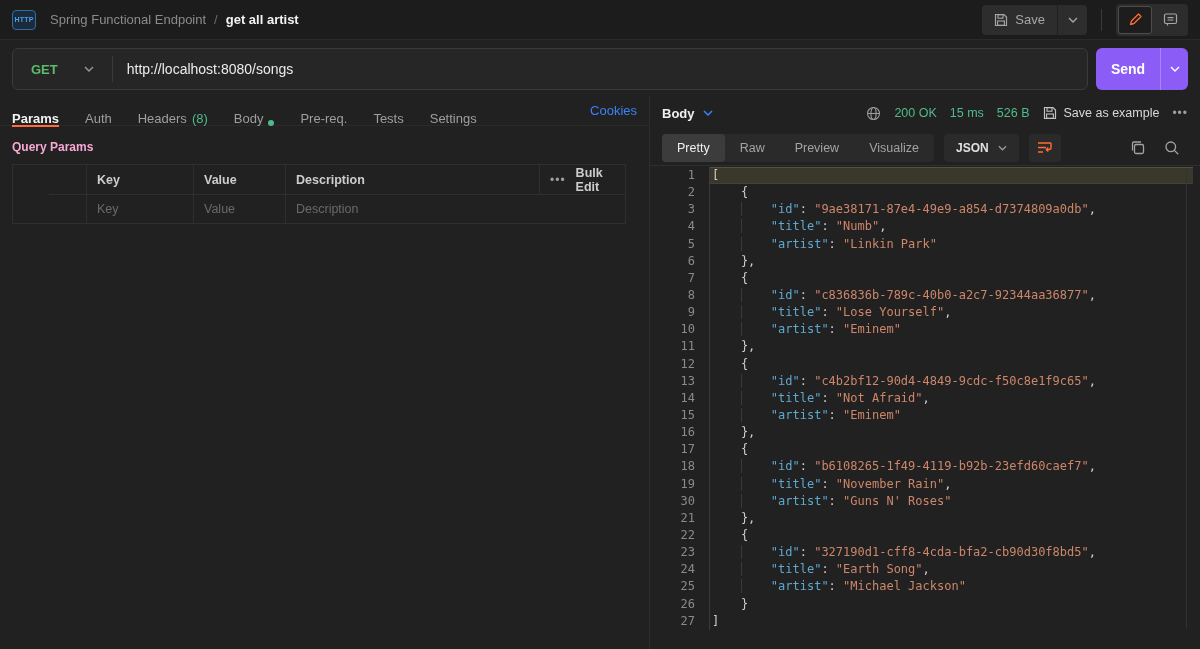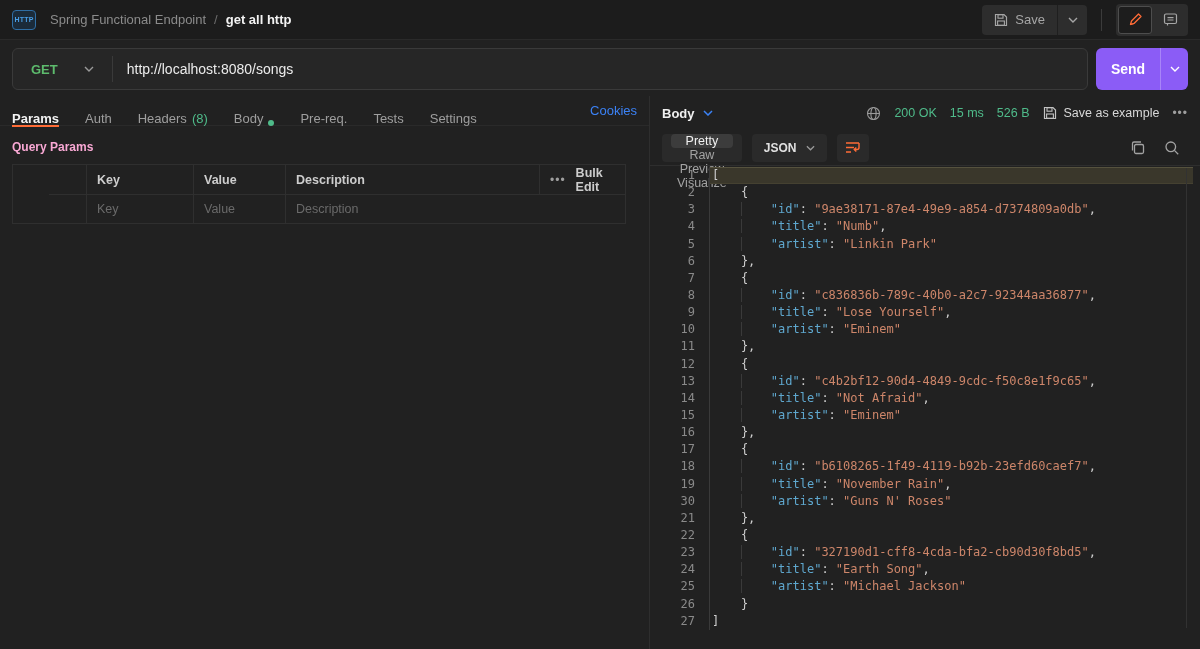--- a/index.html
+++ b/index.html
@@ -75,21 +75,21 @@
   .dots { color:#9e9e9e; letter-spacing:1px; font-size:12px; cursor:pointer; }
 
   
   .right-panel { position:absolute; top:96px; left:650px; width:550px; height:553px; background:#212121; }
   .resp-meta { height:34px; display:flex; align-items:center; padding:0 12px; }
   .body-dd { display:flex; align-items:center; gap:8px; color:#f0f0f0; font-weight:bold; font-size:13px; cursor:pointer; }
   .meta-right { margin-left:auto; display:flex; align-items:center; gap:13px; }
   .meta-green { color:#4fbb8a; font-size:12.5px; }
   .save-ex { display:flex; align-items:center; gap:7px; color:#d8d8d8; font-size:12.5px; cursor:pointer; }
   .view-row { height:36px; display:flex; align-items:center; padding:0 12px; border-bottom:1px solid #2e2e2e; }
-  .seg-group { display:flex; align-items:center; height:28px; background:#2a2a2a; border-radius:4px;flex-direction:column; }
+  .seg-group { display:flex; align-items:center; height:28px; background:#2a2a2a; border-radius:4px; }
   .seg-btn { padding:0 15px; height:28px; display:flex; align-items:center; color:#a3a3a3; font-size:12.5px; border-radius:4px; cursor:pointer; }
   .seg-btn.active { background:#3c3c3c; color:#f0f0f0; }
   .lang-dd { margin-left:10px; height:28px; background:#2a2a2a; border-radius:4px; display:flex; align-items:center; gap:9px; padding:0 12px; color:#e0e0e0; font-size:12px; font-weight:bold; cursor:pointer; }
   .wrap-btn { margin-left:10px; width:32px; height:28px; background:#2a2a2a; border-radius:4px; display:flex; align-items:center; justify-content:center; cursor:pointer; }
   .view-icons { margin-left:auto; display:flex; align-items:center; gap:18px; padding-right:8px; }
 
   
   .code-area { position:relative; height:482px; padding-top:1px; overflow:hidden;
     font-family:"DejaVu Sans Mono", monospace; font-size:12px; }
   .cline { display:flex; height:17.15px; line-height:17.15px; }
@@ -105,21 +105,21 @@
 </head>
 <body>
 
 <div id="app">
 
   <div class="topbar">
     <div class="http-icon">HTTP</div>
     <div class="crumb">
       <span class="parent">Spring Functional Endpoint</span>
       <span class="sep">/</span>
-      <span class="current">get all http</span>
+      <span class="current">get all artist</span>
     </div>
     <div class="topbar-right">
       <div class="save-group">
         <div class="save-btn">
           <svg width="14" height="14" viewBox="0 0 14 14">
             <path d="M1.5 1.5h8.5l2.5 2.5v8.5h-11z" fill="none" stroke="#a6a6a6" stroke-width="1.2"></path>
             <rect x="4" y="1.8" width="5" height="3.4" fill="none" stroke="#a6a6a6" stroke-width="1.1"></rect>
             <rect x="3.6" y="8" width="6.8" height="4.2" fill="none" stroke="#a6a6a6" stroke-width="1.1"></rect>
           </svg>
           <span>Save</span>

